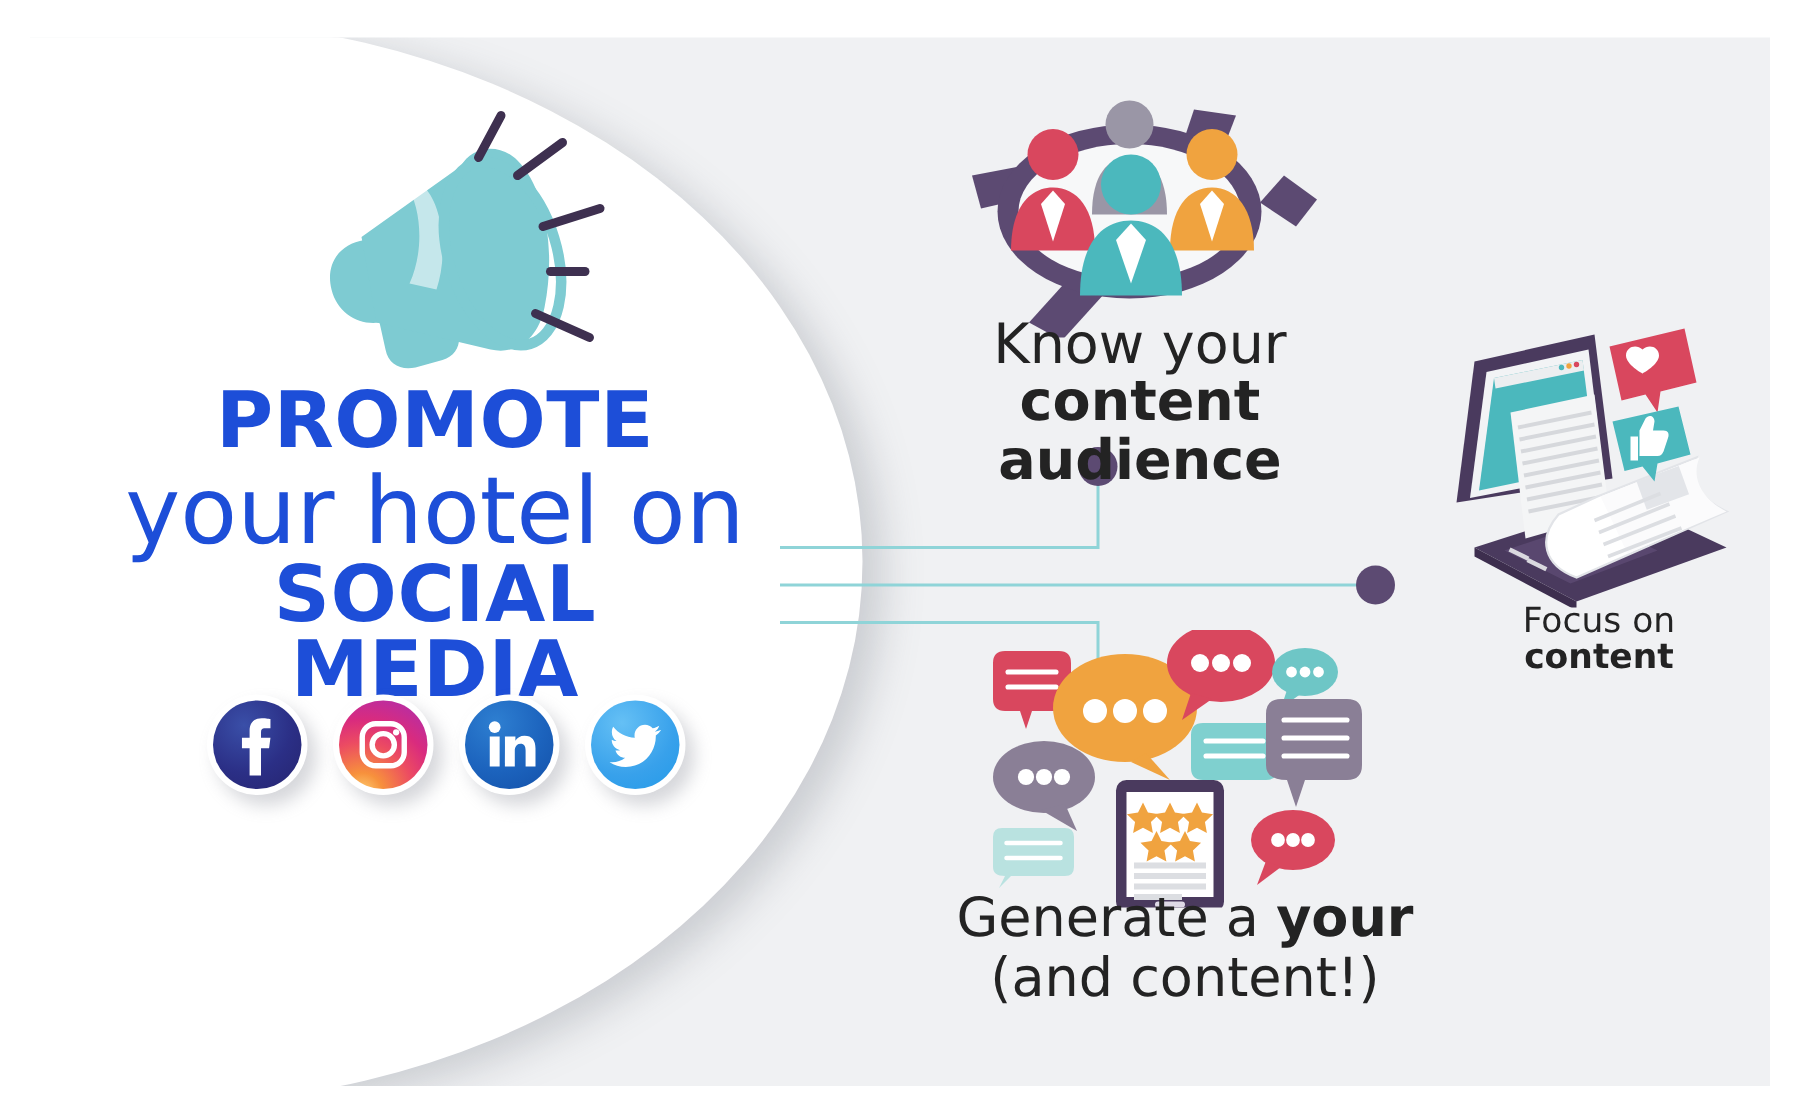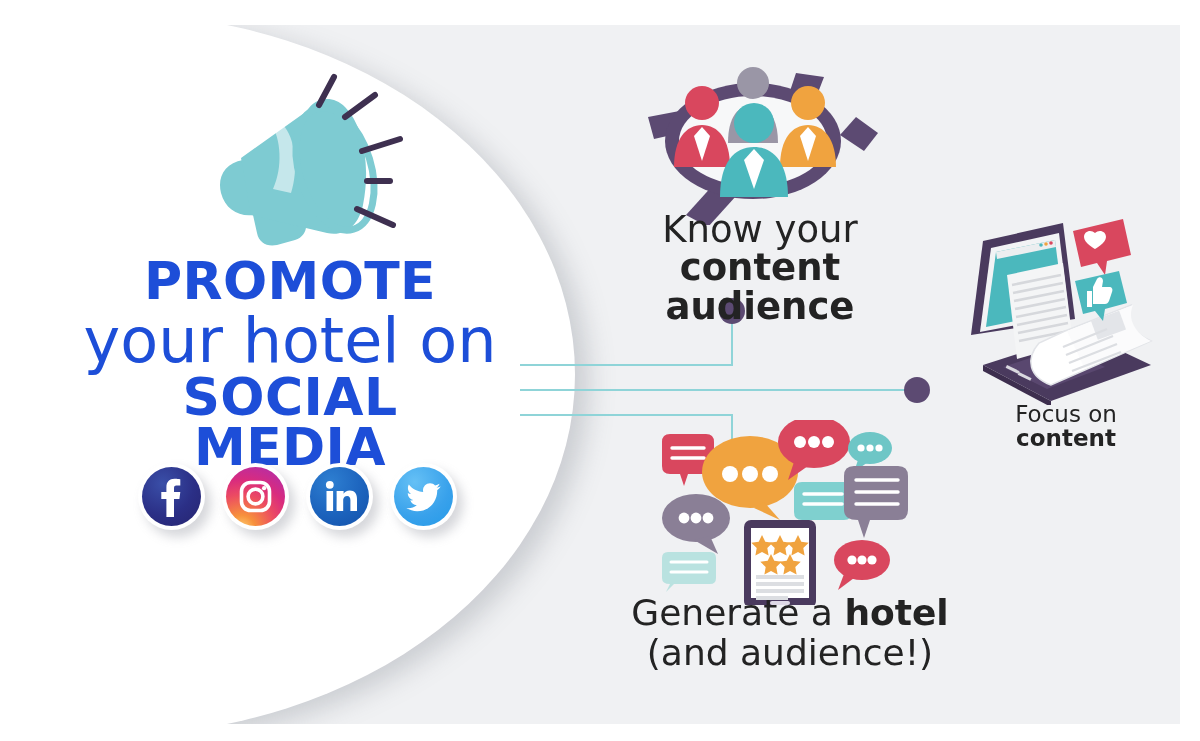--- a/index.html
+++ b/index.html
@@ -454,17 +454,17 @@
           <line x1="108" y1="157" x2="156" y2="157"></line>
           <line x1="108" y1="164" x2="156" y2="164"></line>
           <line x1="108" y1="171" x2="156" y2="171"></line>
           <line x1="108" y1="178" x2="140" y2="178"></line>
         </g>
       </g>
     </svg>
   </div>
 
   <div class="cap block" id="cap-buzz">
-    <span class="reg">Generate a </span><span class="bold">hotel</span>
-    <span class="reg line2">(and audience!)</span>
+    <span class="reg">Generate a </span><span class="bold">your</span>
+    <span class="reg line2">(and content!)</span>
   </div>
 
 </div>
 
 </body></html>

